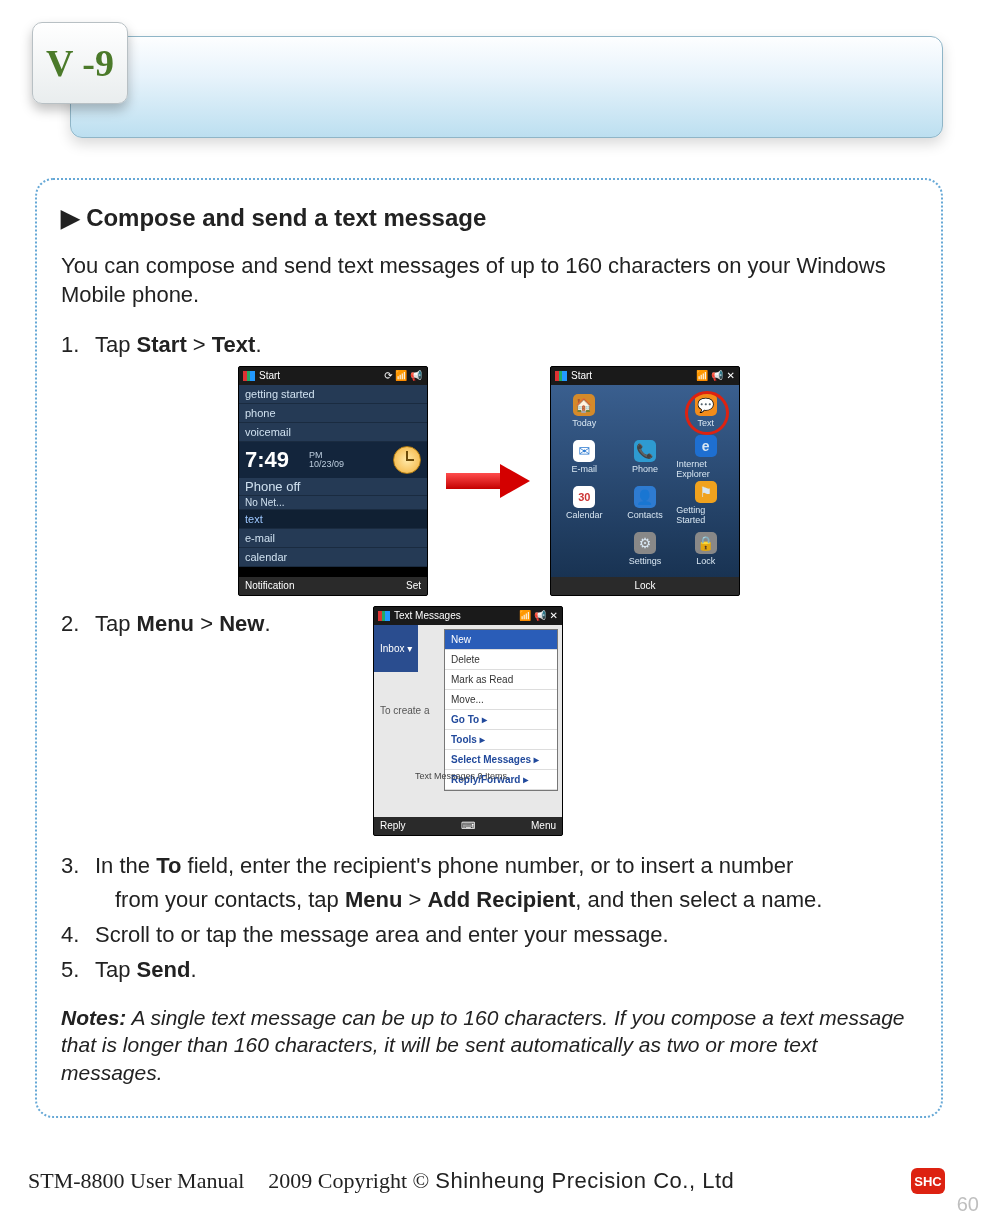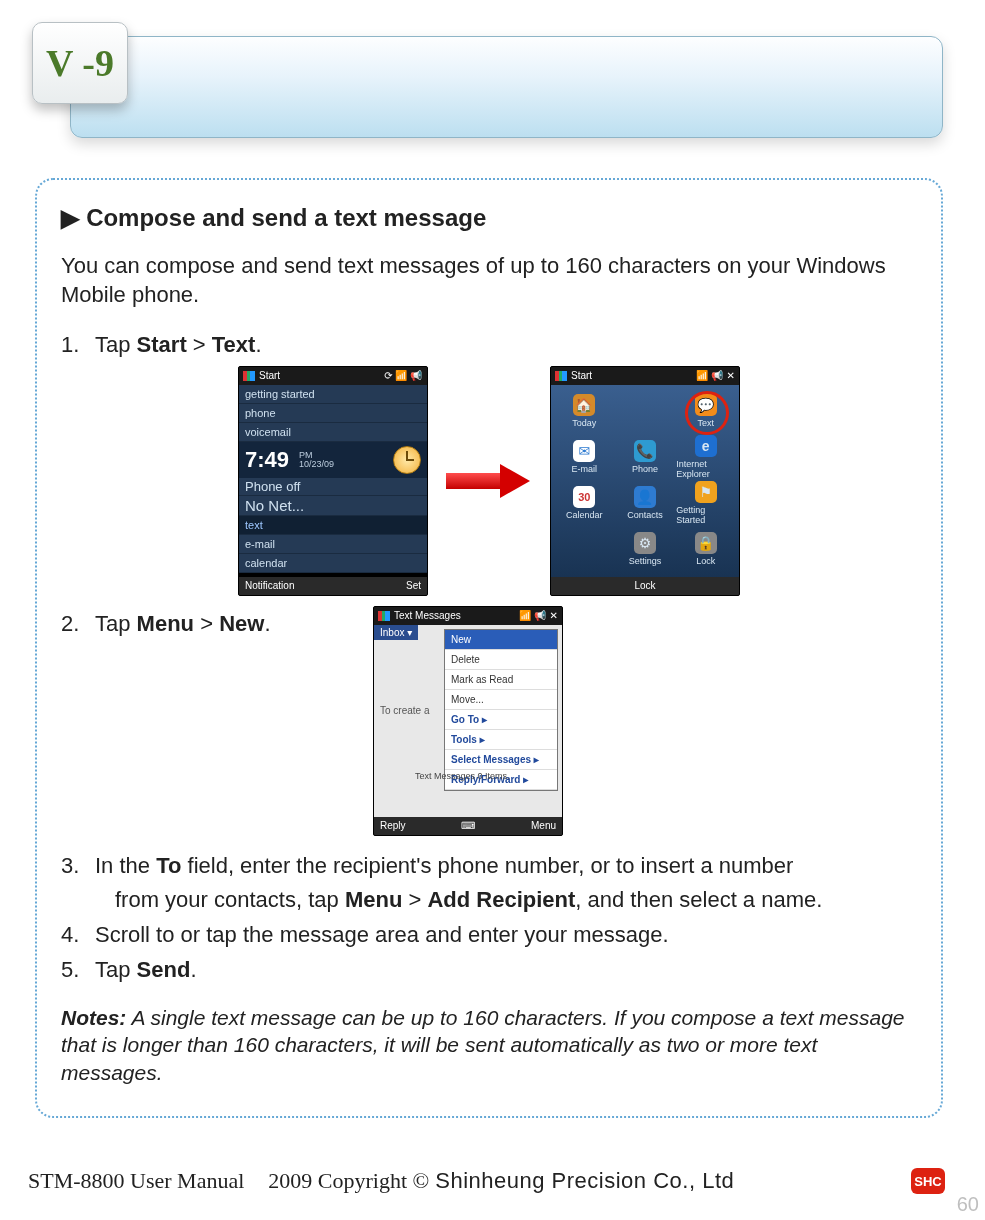--- a/index.html
+++ b/index.html
@@ -29,37 +29,37 @@
   .shots-row1{display:flex;align-items:center;justify-content:center;gap:18px;margin:6px 0 10px 0;}
   .shots-row2{display:flex;align-items:flex-start;gap:18px;margin:4px 0 16px 0;}
   .phone{width:188px;height:228px;background:#000;border:1px solid #000;font-size:11px;color:#fff;position:relative;overflow:hidden;border-radius:2px;}
   .bar{height:18px;background:#1a1a1a;display:flex;align-items:center;padding:0 4px;font-size:10px;justify-content:space-between;}
   .flag{width:12px;height:10px;background:linear-gradient(90deg,#d33 0 30%,#2a6 30% 60%,#29f 60% 100%);display:inline-block;margin-right:4px;vertical-align:middle;}
   .foot{position:absolute;bottom:0;left:0;right:0;height:18px;background:#2a2a2a;display:flex;justify-content:space-between;align-items:center;padding:0 6px;font-size:10px;}
 
   
   .today .list{background:#253a55;}
   .today .item{padding:3px 6px;color:#cfe0ef;border-bottom:1px solid #1a2b40;}
-  .today .clock{display:flex;align-items:center;gap:10px;padding:4px 6px;background:#13253c;}
+  .today .clock{display:flex;align-items:center;gap:20px;padding:4px 6px;background:#13253c;}
   .today .time{font-size:22px;font-weight:600;}
   .today .ampm{font-size:9px;line-height:1;color:#bcd;}
   .clockface{width:26px;height:26px;border-radius:50%;background:radial-gradient(#ffe9a8,#f3b13a);border:1px solid #b07b12;position:relative;}
   .clockface:before{content:"";position:absolute;left:12px;top:4px;width:2px;height:9px;background:#6b4a08;}
   .clockface:after{content:"";position:absolute;left:12px;top:12px;width:8px;height:2px;background:#6b4a08;}
   .today .sel{background:#102033;color:#9dc7ff;}
 
   
   .grid .home{height:192px;background:linear-gradient(#3a5f8f,#173150);display:grid;grid-template-columns:1fr 1fr 1fr;grid-auto-rows:44px;gap:2px;padding:4px;}
   .gcell{display:flex;flex-direction:column;align-items:center;justify-content:center;font-size:9px;color:#d8e6f2;gap:2px;}
   .gico{width:22px;height:22px;border-radius:5px;display:flex;align-items:center;justify-content:center;font-size:14px;}
   .ring{position:absolute;width:38px;height:38px;border:3px solid #d21;border-radius:50%;right:10px;top:24px;}
 
   
   .menu .body{background:#e8e8e8;color:#222;height:192px;position:relative;}
-  .menu .inbox{background:#2a4d8f;color:#fff;font-size:10px;padding:2px 6px;display:inline-block;}
+  .menu .inbox{background:#2a4d8f;color:#fff;font-size:10px;padding:18px 6px;display:inline-block;}
   .menu .drop{position:absolute;right:4px;top:4px;width:112px;background:#fff;border:1px solid #777;font-size:10px;color:#333;}
   .menu .drop div{padding:4px 6px;border-bottom:1px solid #ddd;white-space:nowrap;}
   .menu .drop .hl{background:#2a5db8;color:#fff;}
   .menu .drop .submenu{color:#224a9c;font-weight:600;}
   .menu .hint{position:absolute;left:6px;top:80px;font-size:10px;color:#555;}
   .menu .statusline{position:absolute;left:2px;bottom:36px;font-size:9px;color:#444;margin-left:39px;}
 
   
   .arrow{width:86px;height:34px;position:relative;}
   .arrow .shaft{position:absolute;left:0;top:9px;width:56px;height:16px;background:linear-gradient(#ff4d4d,#c40000);}
@@ -103,21 +103,21 @@
           <div class="item">getting started</div>
           <div class="item">phone</div>
           <div class="item">voicemail</div>
           <div class="clock">
             <span class="time">7:49</span>
             <span class="ampm"><span>PM</span><br><span>10/23/09</span></span>
             <span style="flex:1"></span>
             <span class="clockface"></span>
           </div>
           <div class="item" style="font-size:13px;padding:1px 6px;">Phone off</div>
-          <div class="item" style="font-size:15px;padding:1px 6px;">No Net...</div>
+          <div class="item" style="font-size:10px;padding:1px 6px;">No Net...</div>
           <div class="item sel">text</div>
           <div class="item">e-mail</div>
           <div class="item">calendar</div>
         </div>
         <div class="foot">
           <span>Notification</span>
           <span>Set</span>
         </div>
       </div>
 

